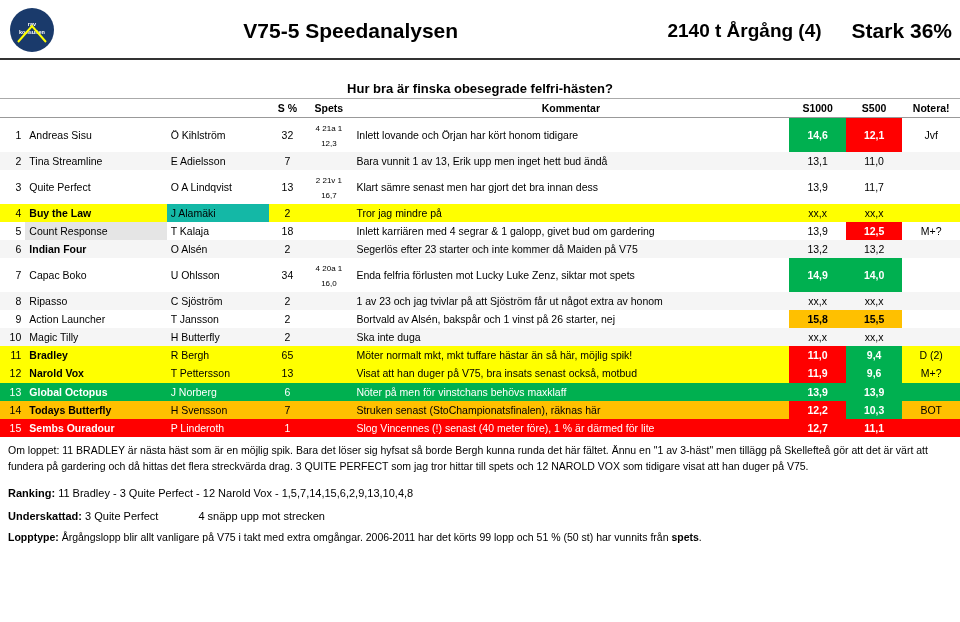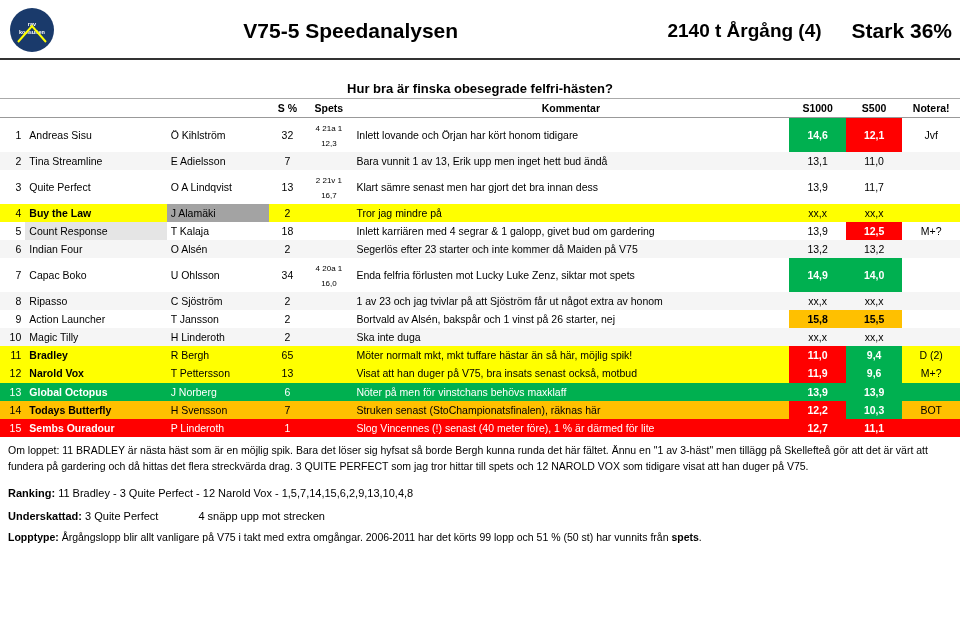--- a/index.html
+++ b/index.html
@@ -113,42 +113,42 @@
     <td class="col-sp" style="background:#fff; color:#000;">13</td>
     <td class="col-spets" style="background:#fff; color:#000;"><span style="font-size:8px;">2 21v 1 16,7</span></td>
     <td class="col-comment" style="background:#fff; color:#000;">Klart sämre senast men har gjort det bra innan dess</td>
     <td class="col-s1000" style="background:#fff; color:#000;">13,9</td>
     <td class="col-s500" style="background:#fff; color:#000;">11,7</td>
     <td class="col-note" style="background:#fff; color:#000;"></td>
   </tr>
       <tr>
     <td class="col-num" style="background:#ffff00; color:#000;">4</td>
     <td class="col-horse" style="background:#ffff00; color:#000; font-weight:bold;">Buy the Law</td>
-    <td class="col-jockey" style="background:#a3a3a3; color:#000;">J Alamäki</td>
+    <td class="col-jockey" style="background:#14b8a6; color:#000;">J Alamäki</td>
     <td class="col-sp" style="background:#ffff00; color:#000;">2</td>
     <td class="col-spets" style="background:#ffff00; color:#000;"></td>
     <td class="col-comment" style="background:#ffff00; color:#000;">Tror jag mindre på</td>
     <td class="col-s1000" style="background:#ffff00; color:#000;">xx,x</td>
     <td class="col-s500" style="background:#ffff00; color:#000;">xx,x</td>
     <td class="col-note" style="background:#ffff00; color:#000;"></td>
   </tr>
       <tr>
     <td class="col-num" style="background:#fff; color:#000;">5</td>
     <td class="col-horse" style="background:#e5e5e5; color:#000; font-weight:normal;">Count Response</td>
     <td class="col-jockey" style="background:#fff; color:#000;">T Kalaja</td>
     <td class="col-sp" style="background:#fff; color:#000;">18</td>
     <td class="col-spets" style="background:#fff; color:#000;"></td>
     <td class="col-comment" style="background:#fff; color:#000;">Inlett karriären med 4 segrar &amp; 1 galopp, givet bud om gardering</td>
     <td class="col-s1000" style="background:#fff; color:#000;">13,9</td>
     <td class="col-s500" style="background:#ff0000; color:#fff; font-weight:bold;">12,5</td>
     <td class="col-note" style="background:#fff; color:#000;">M+?</td>
   </tr>
       <tr>
     <td class="col-num" style="background:#f5f5f5; color:#000;">6</td>
-    <td class="col-horse" style="background:#f5f5f5; color:#000; font-weight:normal;">Indian Four</td>
+    <td class="col-horse" style="background:#f5f5f5; color:#000; font-weight:bold;">Indian Four</td>
     <td class="col-jockey" style="background:#f5f5f5; color:#000;">O Alsén</td>
     <td class="col-sp" style="background:#f5f5f5; color:#000;">2</td>
     <td class="col-spets" style="background:#f5f5f5; color:#000;"></td>
     <td class="col-comment" style="background:#f5f5f5; color:#000;">Segerlös efter 23 starter och inte kommer då Maiden på V75</td>
     <td class="col-s1000" style="background:#f5f5f5; color:#000;">13,2</td>
     <td class="col-s500" style="background:#f5f5f5; color:#000;">13,2</td>
     <td class="col-note" style="background:#f5f5f5; color:#000;"></td>
   </tr>
       <tr>
     <td class="col-num" style="background:#fff; color:#000;">7</td>
@@ -179,21 +179,21 @@
     <td class="col-sp" style="background:#fff; color:#000;">2</td>
     <td class="col-spets" style="background:#fff; color:#000;"></td>
     <td class="col-comment" style="background:#fff; color:#000;">Bortvald av Alsén, bakspår och 1 vinst på 26 starter, nej</td>
     <td class="col-s1000" style="background:#ffc000; color:#000; font-weight:bold;">15,8</td>
     <td class="col-s500" style="background:#ffc000; color:#000; font-weight:bold;">15,5</td>
     <td class="col-note" style="background:#fff; color:#000;"></td>
   </tr>
       <tr>
     <td class="col-num" style="background:#f5f5f5; color:#000;">10</td>
     <td class="col-horse" style="background:#f5f5f5; color:#000; font-weight:normal;">Magic Tilly</td>
-    <td class="col-jockey" style="background:#f5f5f5; color:#000;">H Linderoth</td>
+    <td class="col-jockey" style="background:#f5f5f5; color:#000;">H Butterfly</td>
     <td class="col-sp" style="background:#f5f5f5; color:#000;">2</td>
     <td class="col-spets" style="background:#f5f5f5; color:#000;"></td>
     <td class="col-comment" style="background:#f5f5f5; color:#000;">Ska inte duga</td>
     <td class="col-s1000" style="background:#f5f5f5; color:#000;">xx,x</td>
     <td class="col-s500" style="background:#f5f5f5; color:#000;">xx,x</td>
     <td class="col-note" style="background:#f5f5f5; color:#000;"></td>
   </tr>
       <tr>
     <td class="col-num" style="background:#ffff00; color:#000;">11</td>
     <td class="col-horse" style="background:#ffff00; color:#000; font-weight:bold;">Bradley</td>

